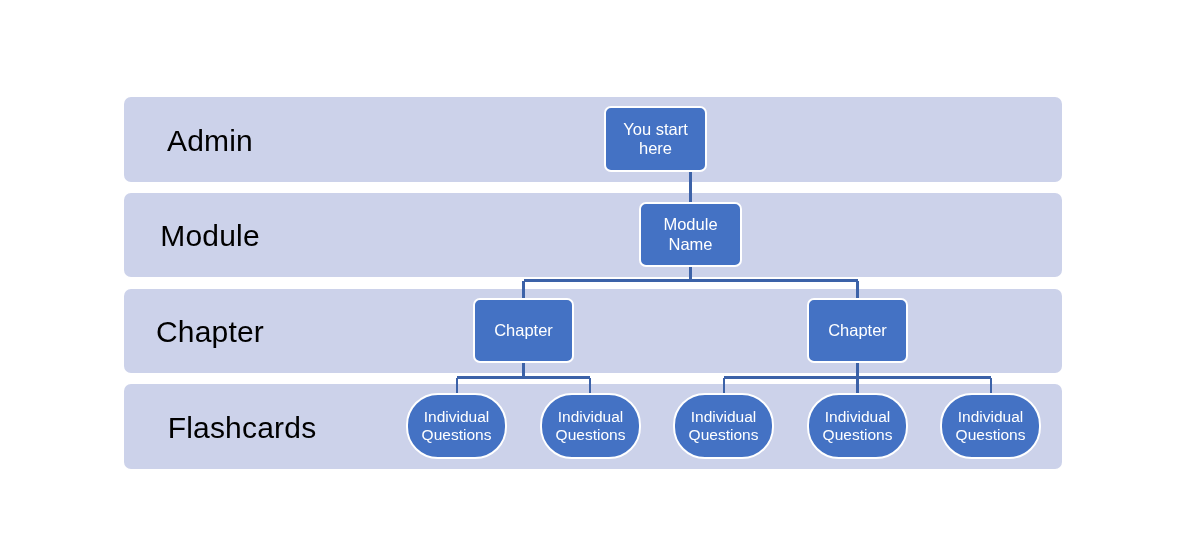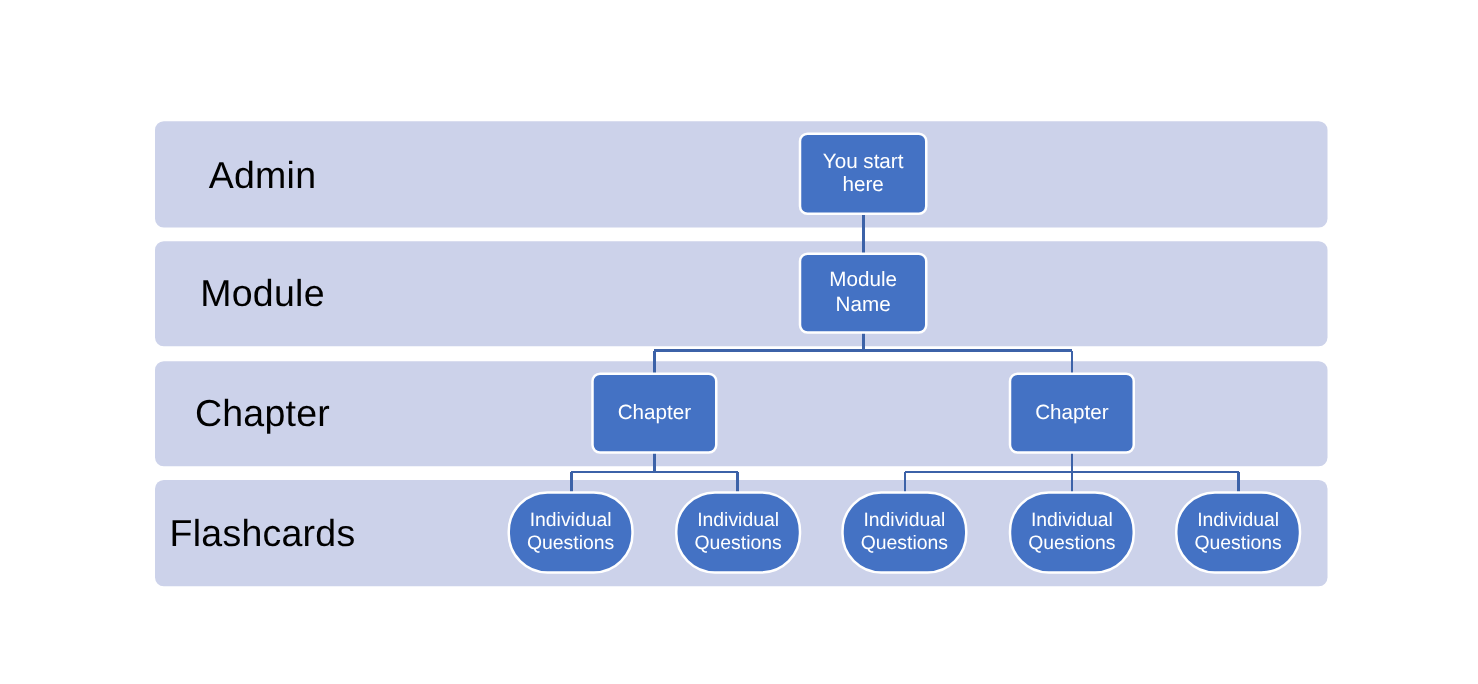--- a/index.html
+++ b/index.html
@@ -102,23 +102,23 @@
       <line x1="857.5" y1="362" x2="857.5" y2="394"></line>
       <line x1="724" y1="377.5" x2="991" y2="377.5"></line>
       <line x1="724" y1="377.5" x2="724" y2="394"></line>
       <line x1="991" y1="377.5" x2="991" y2="394"></line>
     </g>
   </svg>
 
   <div class="band-label" style="top:124px;"><span>Admin</span></div>
   <div class="band-label" style="top:219px;"><span>Module</span></div>
   <div class="band-label" style="top:315px;"><span>Chapter</span></div>
-  <div class="band-label" style="top:411px;"><span>Flashcards</span></div>
+  <div class="band-label" style="top:411px;margin-left:32px;"><span>Flashcards</span></div>
 
-  <div class="node start" style="left:639px; top:106px; width:103px; height:66px;justify-content:center;">
+  <div class="node start" style="left:604px; top:106px; width:103px; height:66px;justify-content:center;">
     <span class="txt">
       <span>You start</span><br>
       <span>here</span>
     </span>
   </div>
 
   <div class="node module" style="left:639px; top:202px; width:103px; height:65px;">
     <span class="txt">
       <span>Module</span><br>
       <span>Name</span>

